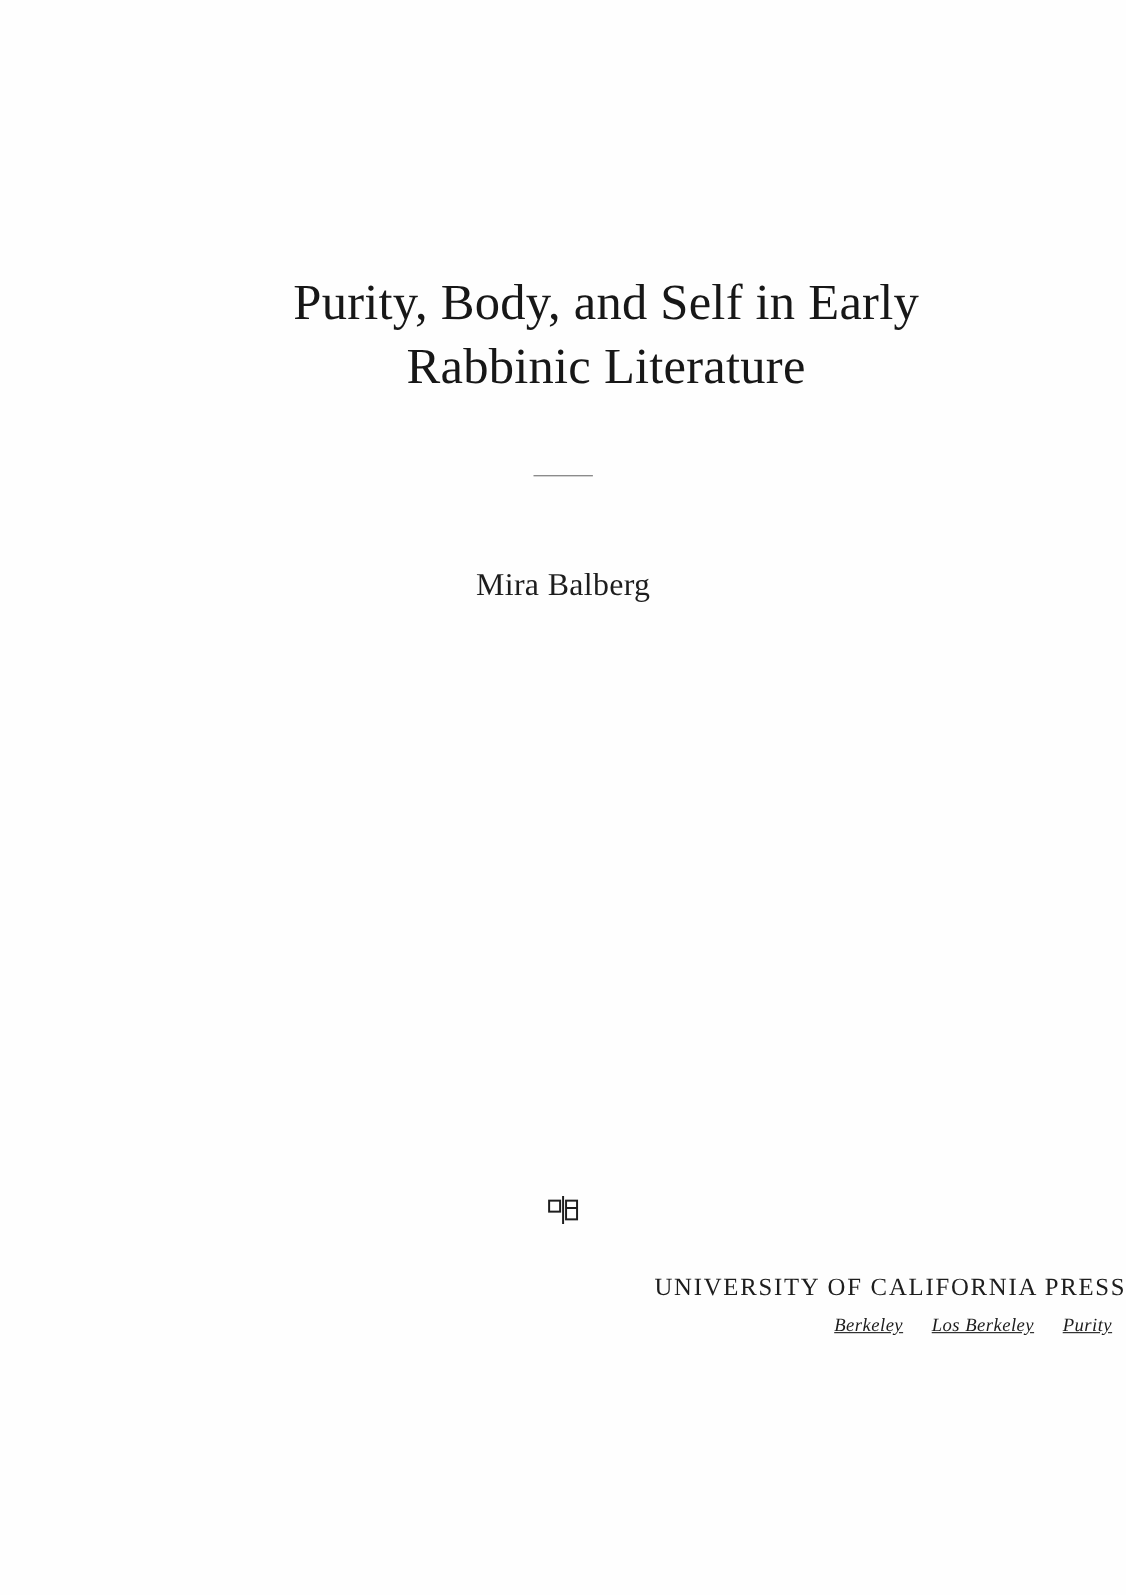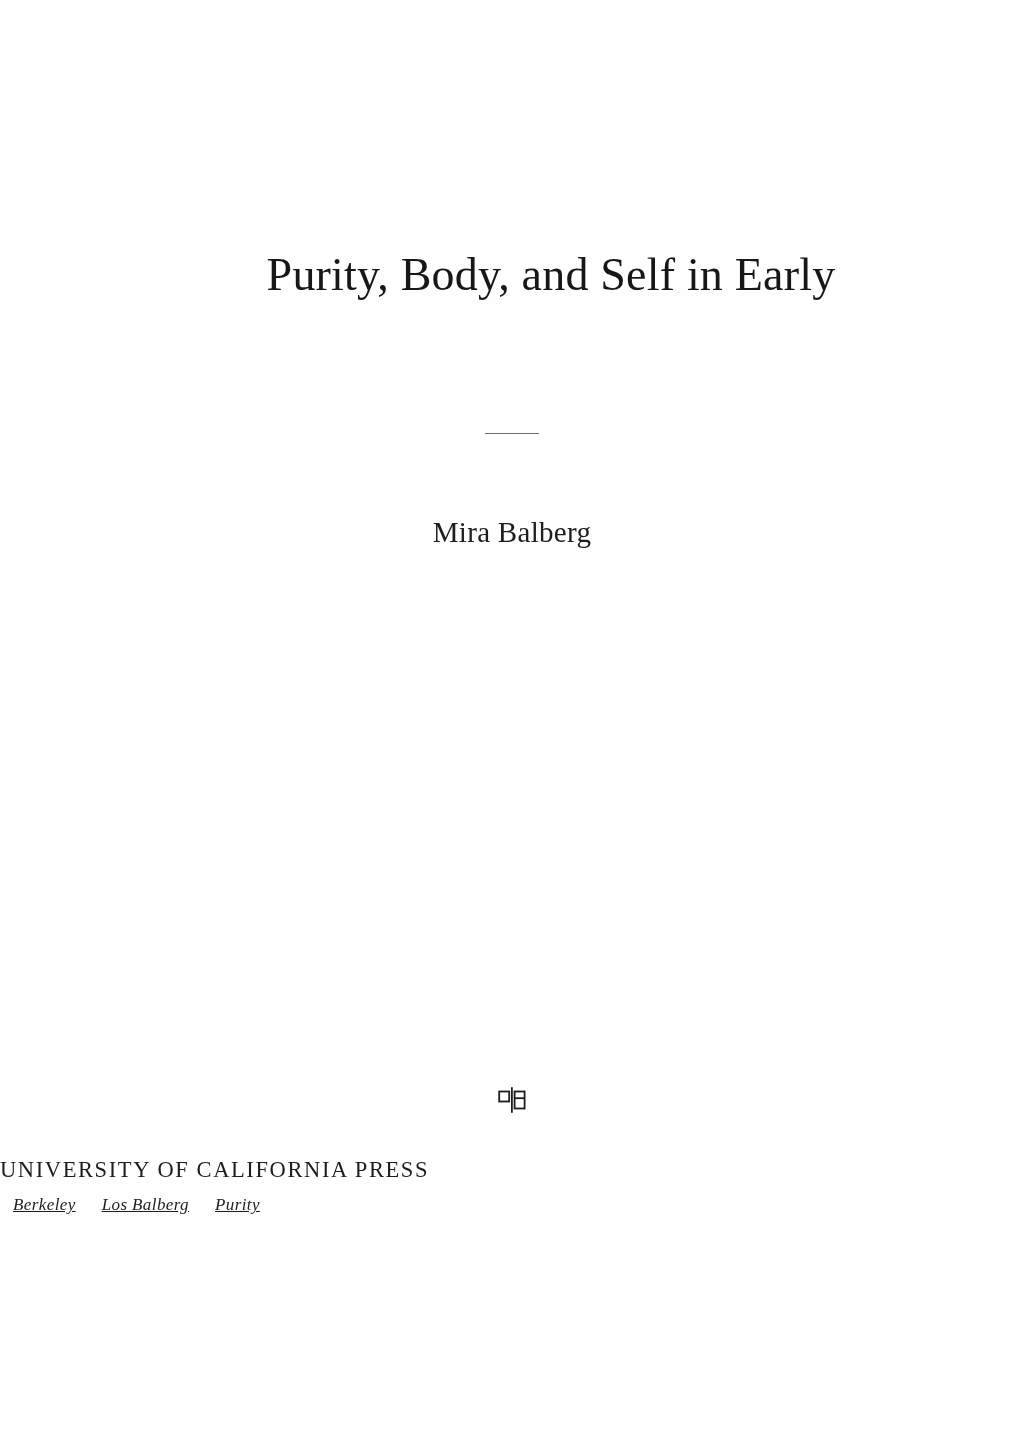--- a/index.html
+++ b/index.html
@@ -68,21 +68,21 @@
     letter-spacing: 0.3px;
     color: #1d1d1d;
     margin: 0;
   }
 
   .publisher-block {
     position: absolute;
     top: 1085px;
     left: 0;
     width: 100%;
-    text-align: left;
+    text-align: right;
   }
   .press-logo {
     display: block;
     margin: 0 auto 42px auto;
     width: 30px;
     height: 30px;
   }
   .press-name {
     font-family: "Liberation Serif", serif;
     font-size: 22.5px;
@@ -106,20 +106,21 @@
   }
 </style>
 </head>
 <body>
 
 <div class="page">
 
   <div class="title-block">
     <h1 class="book-title">
       <span>Purity, Body, and Self in Early</span><br>
+      <span>Rabbinic Literature</span>
     </h1>
   </div>
 
   <div class="rule-wrap">
     <span class="rule"></span>
   </div>
 
   <div class="author-block">
     <p class="author-name">Mira Balberg</p>
   </div>
@@ -128,17 +129,17 @@
     <svg class="press-logo" viewBox="0 0 30 30" aria-hidden="true">
       <g fill="none" stroke="#1d1d1d" stroke-width="1.8">
         <rect x="2.2" y="6.5" width="10" height="10"></rect>
         <rect x="17.6" y="6.5" width="10" height="17"></rect>
         <line x1="17.6" y1="13.2" x2="27.6" y2="13.2"></line>
       </g>
       <line x1="14.9" y1="2.2" x2="14.9" y2="27.8" stroke="#1d1d1d" stroke-width="1.8"></line>
     </svg>
     <p class="press-name">UNIVERSITY OF CALIFORNIA PRESS</p>
     <p class="press-cities">
-      <span>Berkeley</span><span>Los Balberg</span><span>Purity</span>
+      <span>Berkeley</span><span>Los Berkeley</span><span>Purity</span>
     </p>
   </div>
 
 </div>
 
 </body></html>

